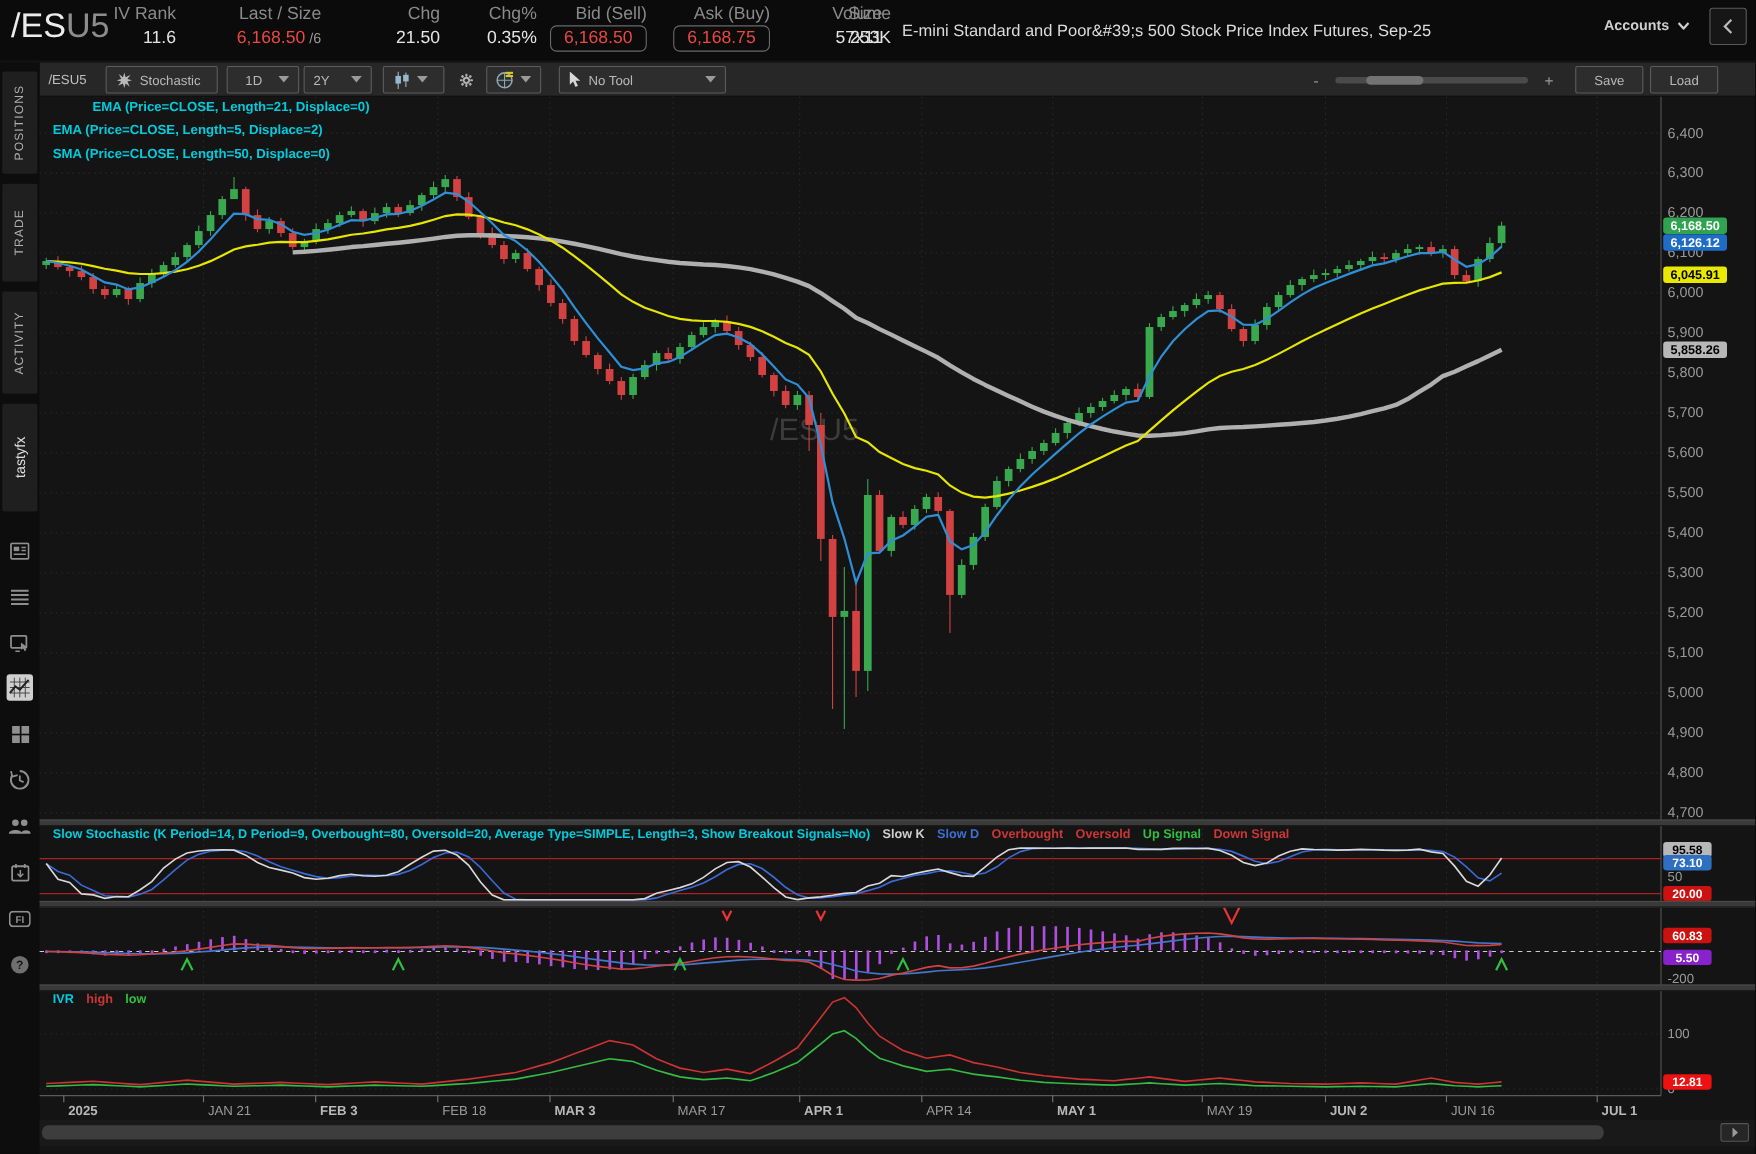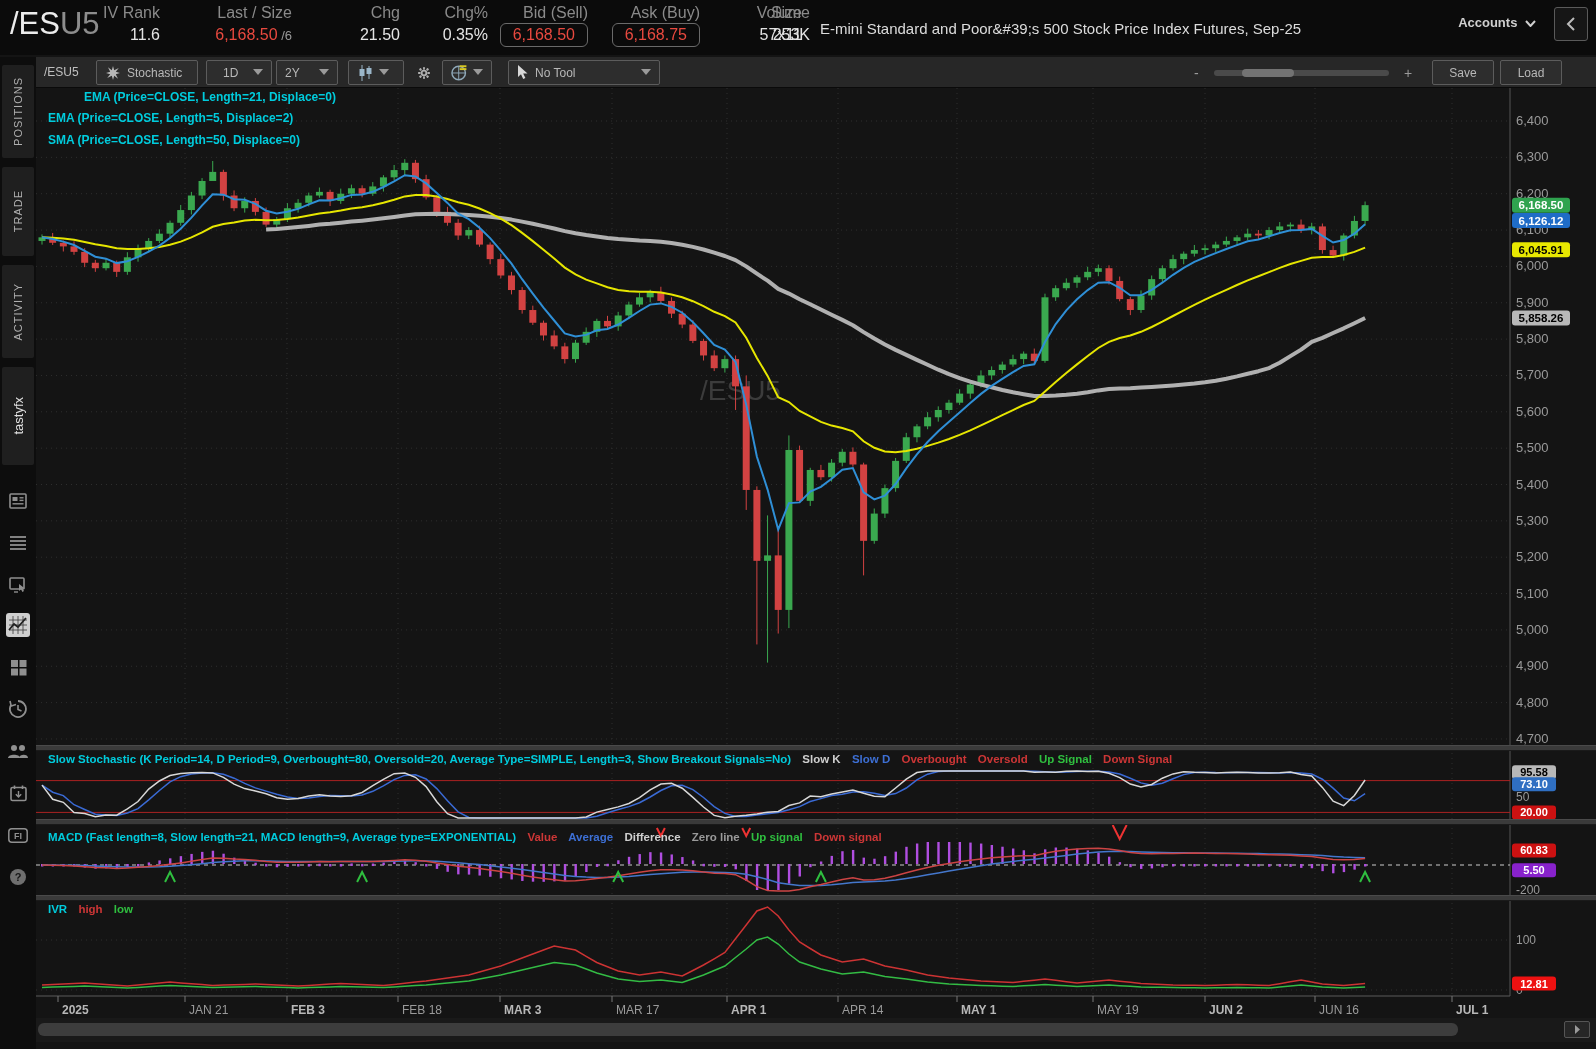--- a/index.html
+++ b/index.html
@@ -824,29 +824,20 @@
   <div class="panel-legend" style="top:753px;">
     <span class="lg-cyan">Slow Stochastic (K Period=14, D Period=9, Overbought=80, Oversold=20, Average Type=SIMPLE, Length=3, Show Breakout Signals=No)</span>
     <span class="lg-white">Slow K</span>
     <span class="lg-blue">Slow D</span>
     <span class="lg-red">Overbought</span>
     <span class="lg-red">Oversold</span>
     <span class="lg-green">Up Signal</span>
     <span class="lg-red">Down Signal</span>
   </div>
 
-  <div class="panel-legend" style="top:831px;">
-    <span class="lg-cyan">MACD (Fast length=8, Slow length=21, MACD length=9, Average type=EXPONENTIAL)</span>
-    <span class="lg-red">Value</span>
-    <span class="lg-blue">Average</span>
-    <span class="lg-white">Difference</span>
-    <span class="lg-gray">Zero line</span>
-    <span class="lg-green">Up signal</span>
-    <span class="lg-red">Down signal</span>
-  </div>
 
   <div class="panel-legend" style="top:903px;">
     <span class="lg-cyan">IVR</span>
     <span class="lg-red">high</span>
     <span class="lg-green">low</span>
   </div>
 
   <div class="hscroll">
     <div class="thumb"></div>
     <div class="btn">

